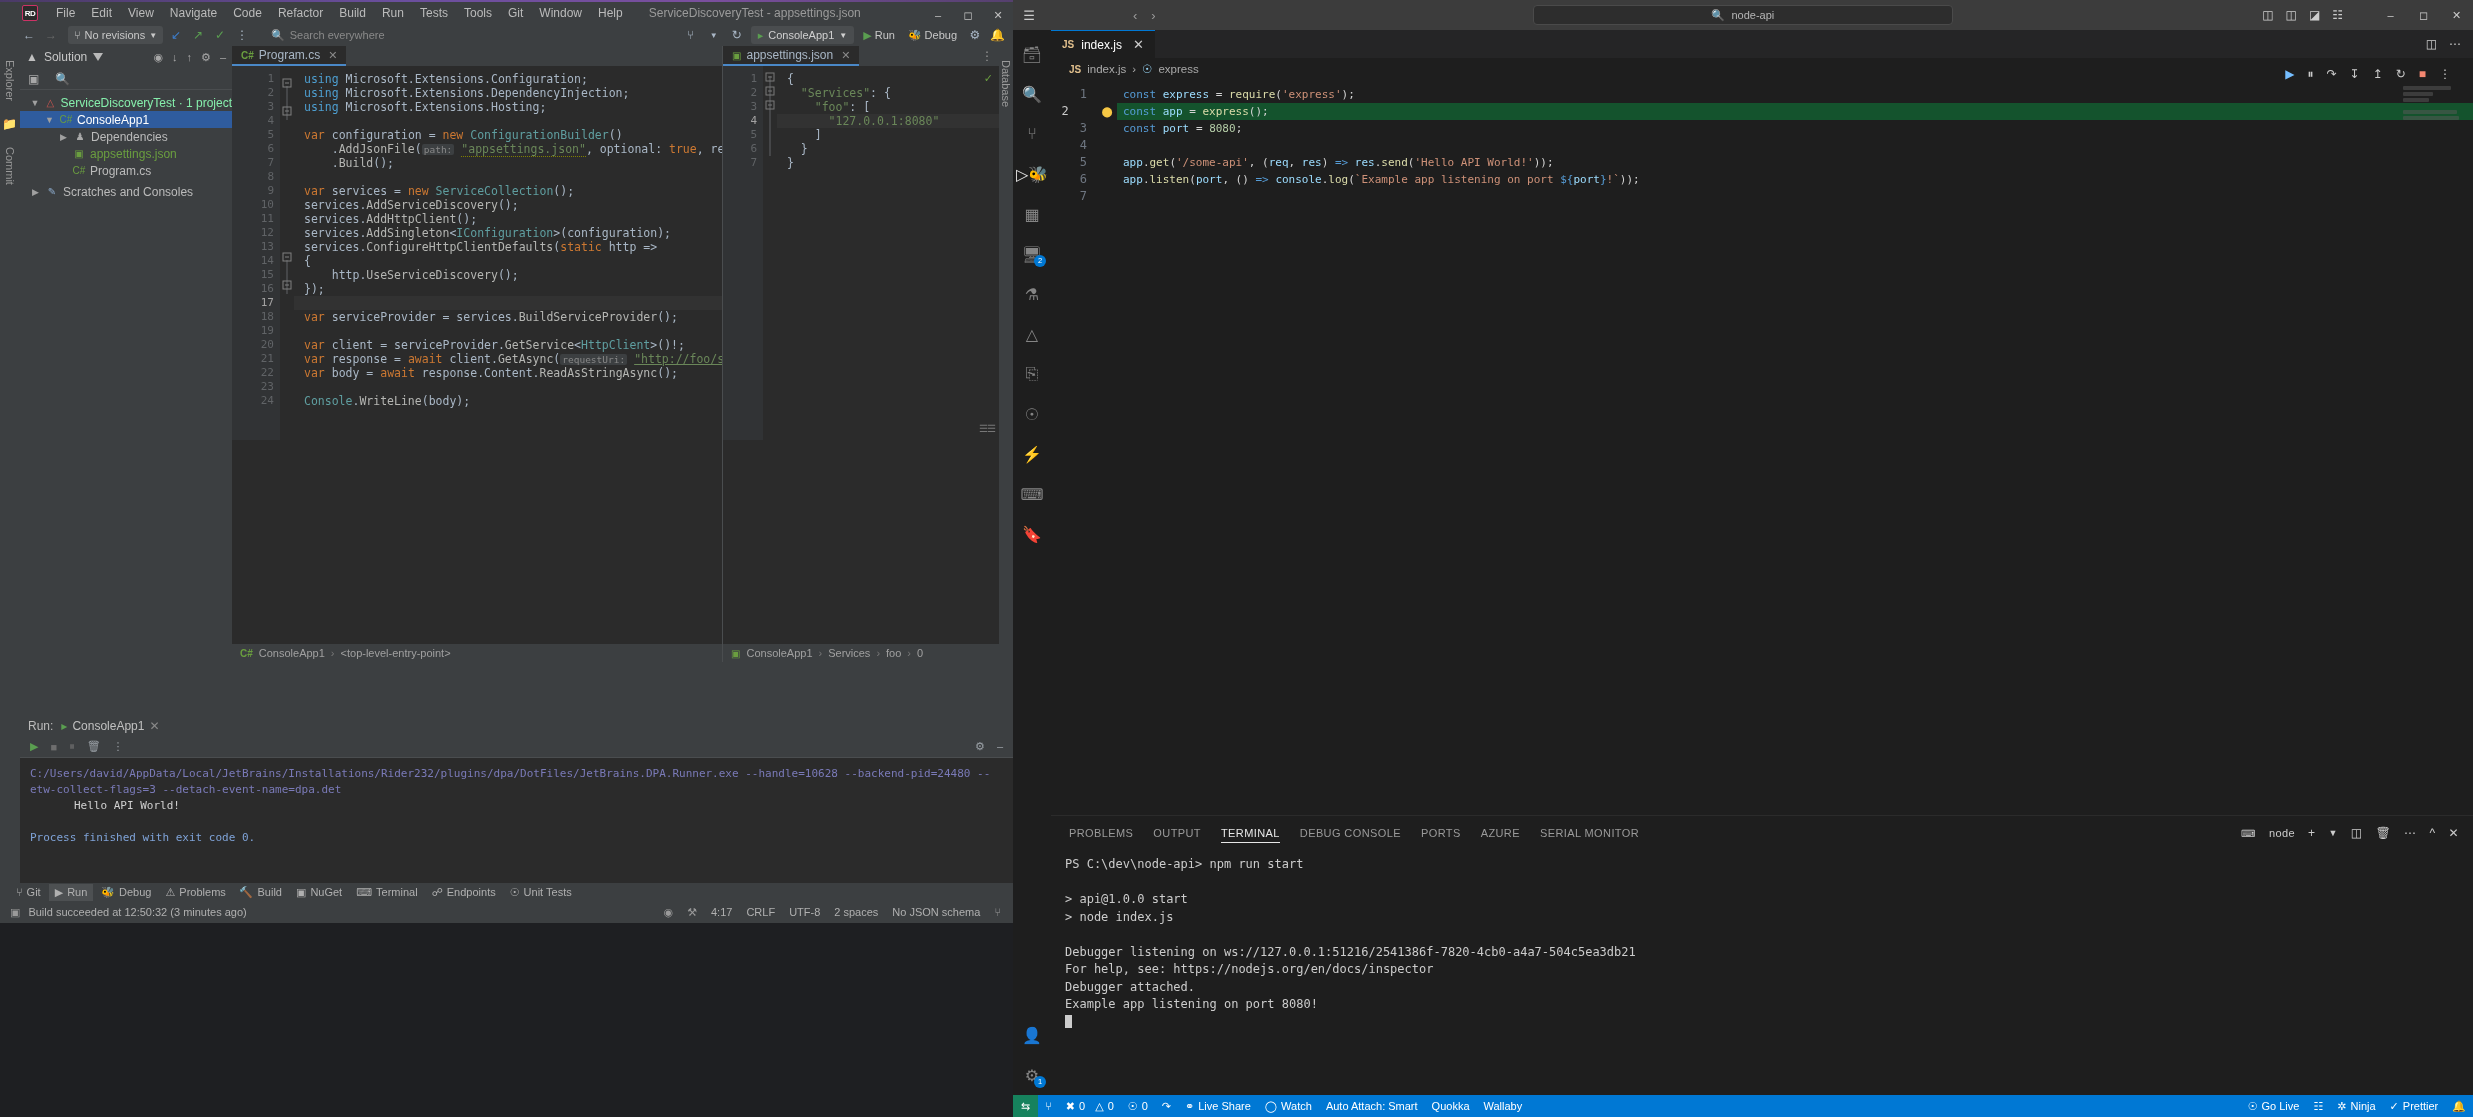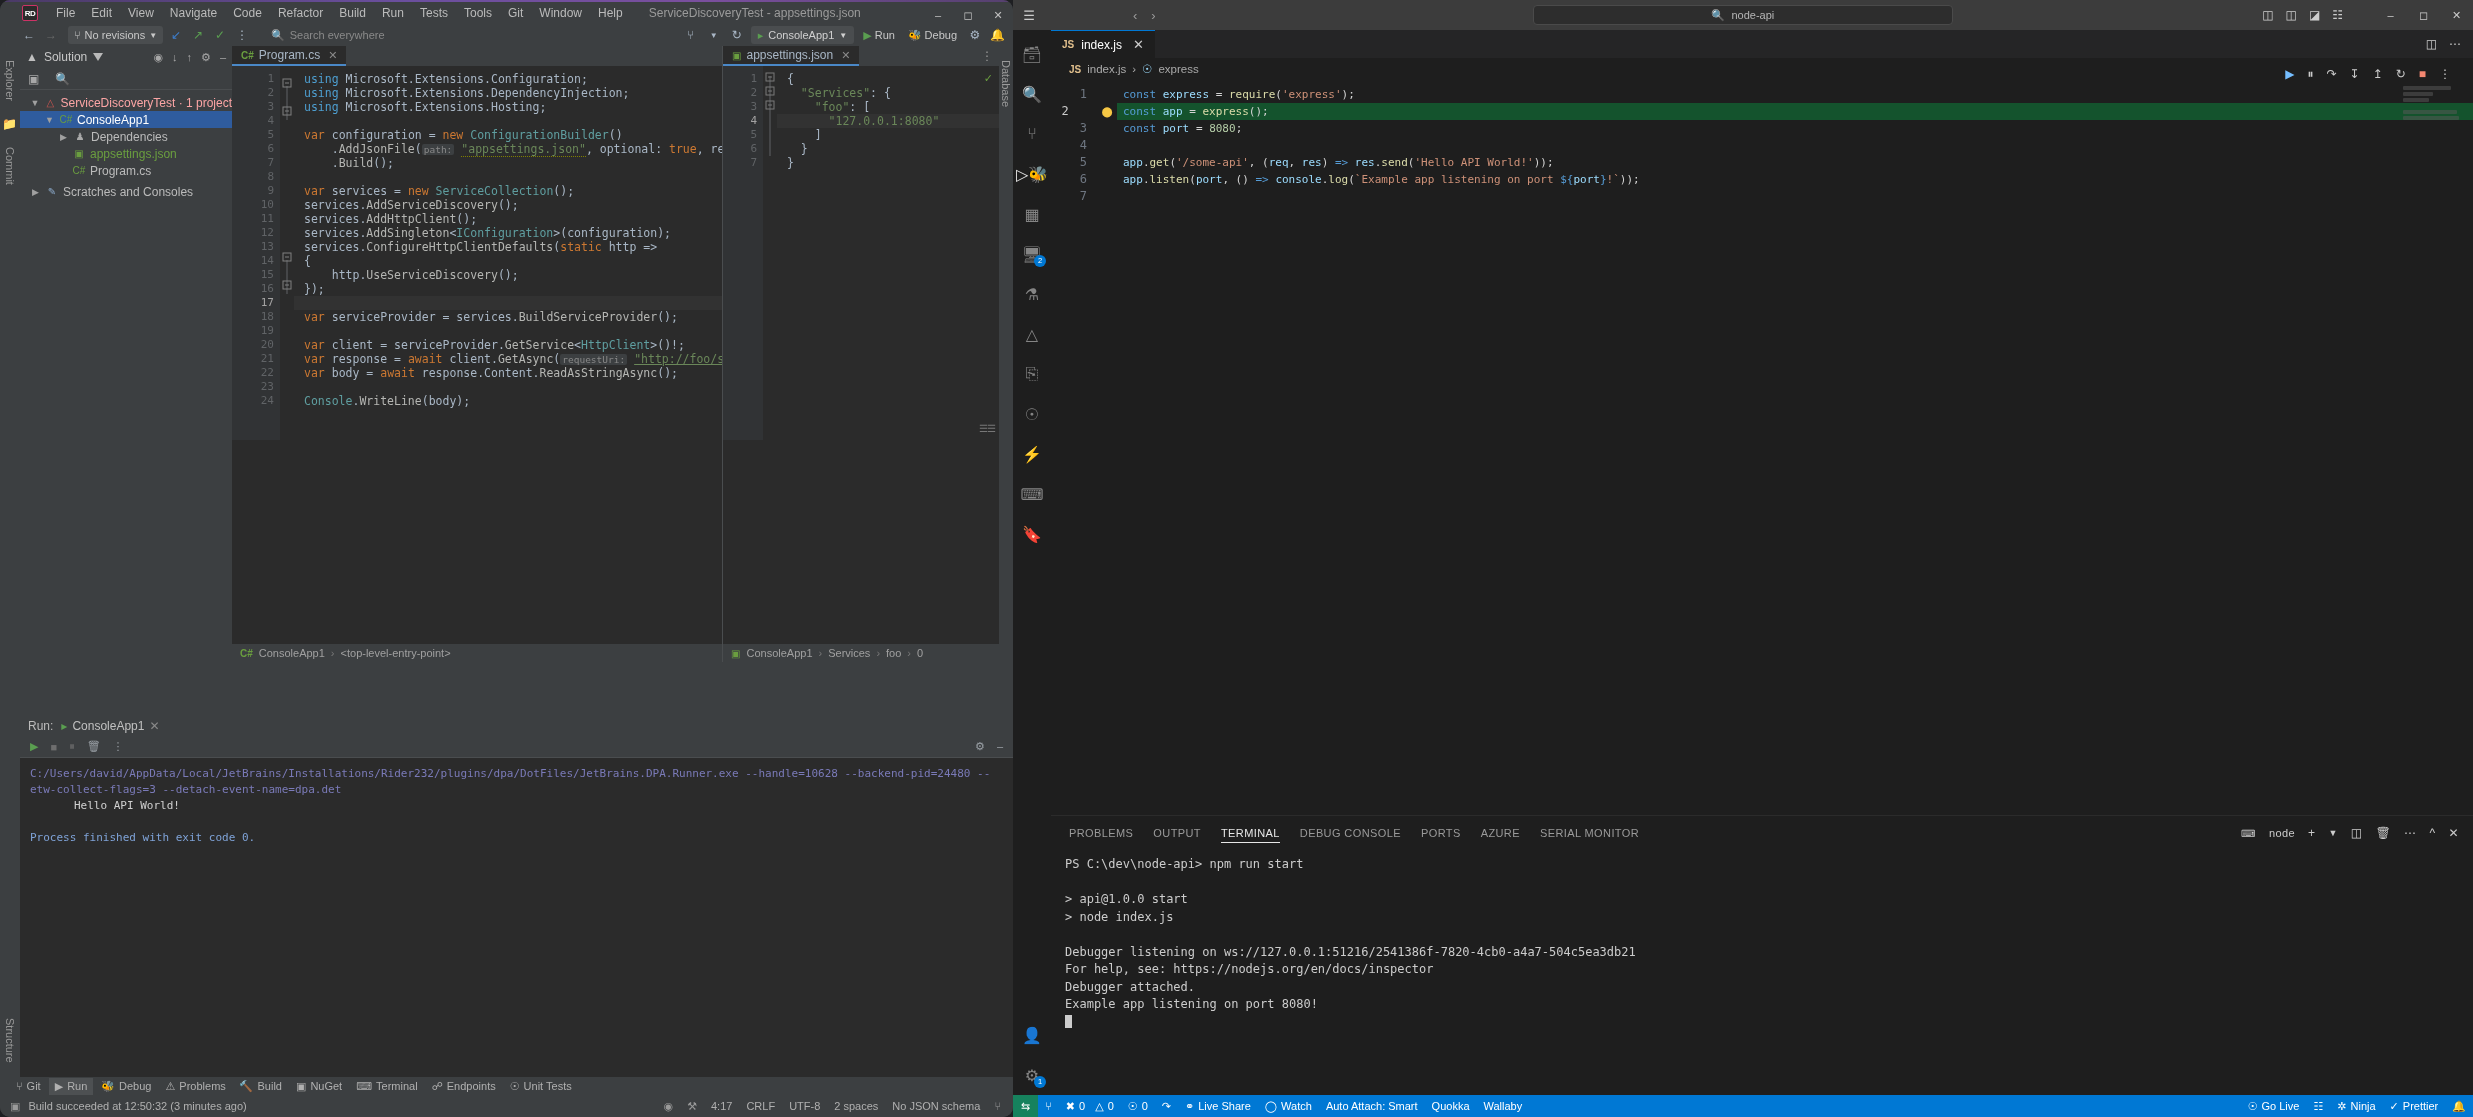--- a/index.html
+++ b/index.html
@@ -5,22 +5,22 @@
   * { box-sizing: border-box; margin:0; padding:0; }
   html,body{
     width:2473px; height:1117px; overflow:hidden;
     background:#1e1f22;
     font-family:"DejaVu Sans", sans-serif;
     -webkit-font-smoothing: antialiased;
   }
   .root{ position:relative; width:2473px; height:1117px; display:flex; }
 
   
-  .rider{ position:relative; width:1013px; height:1117px; background:#3c3f41; color:#bbbbbb;
-          font-family:"Liberation Sans", sans-serif; font-size:12px; overflow:hidden;border-radius:10px; }
+  .rider{ position:relative; width:1013px; height:923px; background:#3c3f41; color:#bbbbbb;
+          font-family:"Liberation Sans", sans-serif; font-size:12px; overflow:hidden; }
   .rider-topborder{ position:absolute; top:0; left:0; width:1013px; height:2px;
         background:linear-gradient(90deg,#4a3a66,#6b4f9e 40%,#7a4f9e 70%,#55406e); }
 
   
   .menubar{ position:absolute; top:2px; left:0; width:1013px; height:22px; background:#3c3f41;
             display:flex; align-items:center; }
   .rd-logo{ width:16px;height:16px;margin-left:22px;margin-right:10px;border:1.5px solid #cc3366;
             border-radius:2px;background:#2b2b2b;display:flex;align-items:center;justify-content:center;
             font-size:8px;font-weight:bold;color:#fff;letter-spacing:-0.5px;}
   .menu-item{ padding:2px 8px; color:#bbbbbb; font-size:12px; }
@@ -294,21 +294,21 @@
         </span>
       </div>
       <div class="sol-tool">
         <span>▣</span>
         <span>🔍</span>
       </div>
       <div class="tree">
         <div class="tnode" style="padding-left:10px">
           <span class="chev">▼</span>
           <span class="tico" style="color:#c75450">△</span>
-          <span class="tlabel" style="color:#fca5a5">ServiceDiscoveryTest · 1 project</span>
+          <span class="tlabel" style="color:#86efac">ServiceDiscoveryTest · 1 project</span>
         </div>
         <div class="tnode sel" style="padding-left:24px">
           <span class="chev">▼</span>
           <span class="tico" style="color:#6a9e3f">C#</span>
           <span class="tlabel" style="color:#ffffff">ConsoleApp1</span>
         </div>
         <div class="tnode" style="padding-left:38px">
           <span class="chev">▶</span>
           <span class="tico" style="color:#a9a9a9">♟</span>
           <span class="tlabel">Dependencies</span>

